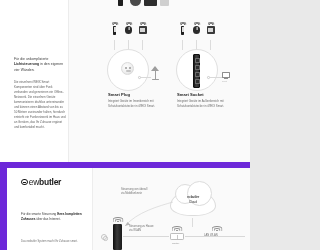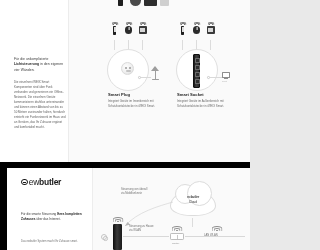--- a/index.html
+++ b/index.html
@@ -3,21 +3,21 @@
 <meta charset="utf-8">
 <style>
   * { margin:0; padding:0; box-sizing:border-box; }
   html,body { width:250px; height:250px; overflow:hidden; }
   body {
     font-family:"Liberation Sans", sans-serif;
     background:#e9e9e9;
     color:#2b2b2b;
     -webkit-font-smoothing:antialiased;
   }
-  .page { position:relative; width:250px; height:250px; background:#000000; }
+  .page { position:relative; width:250px; height:250px; background:#6d28d9; }
 
   
   .panel-top {
     position:absolute; left:0; top:-8px; width:250px; height:170px;
     background:#fff;
     display:flex;
   }
   .col-left {
     width:68px; flex:0 0 68px; background:#fff;
     padding:0 5px 0 14px; position:relative;

